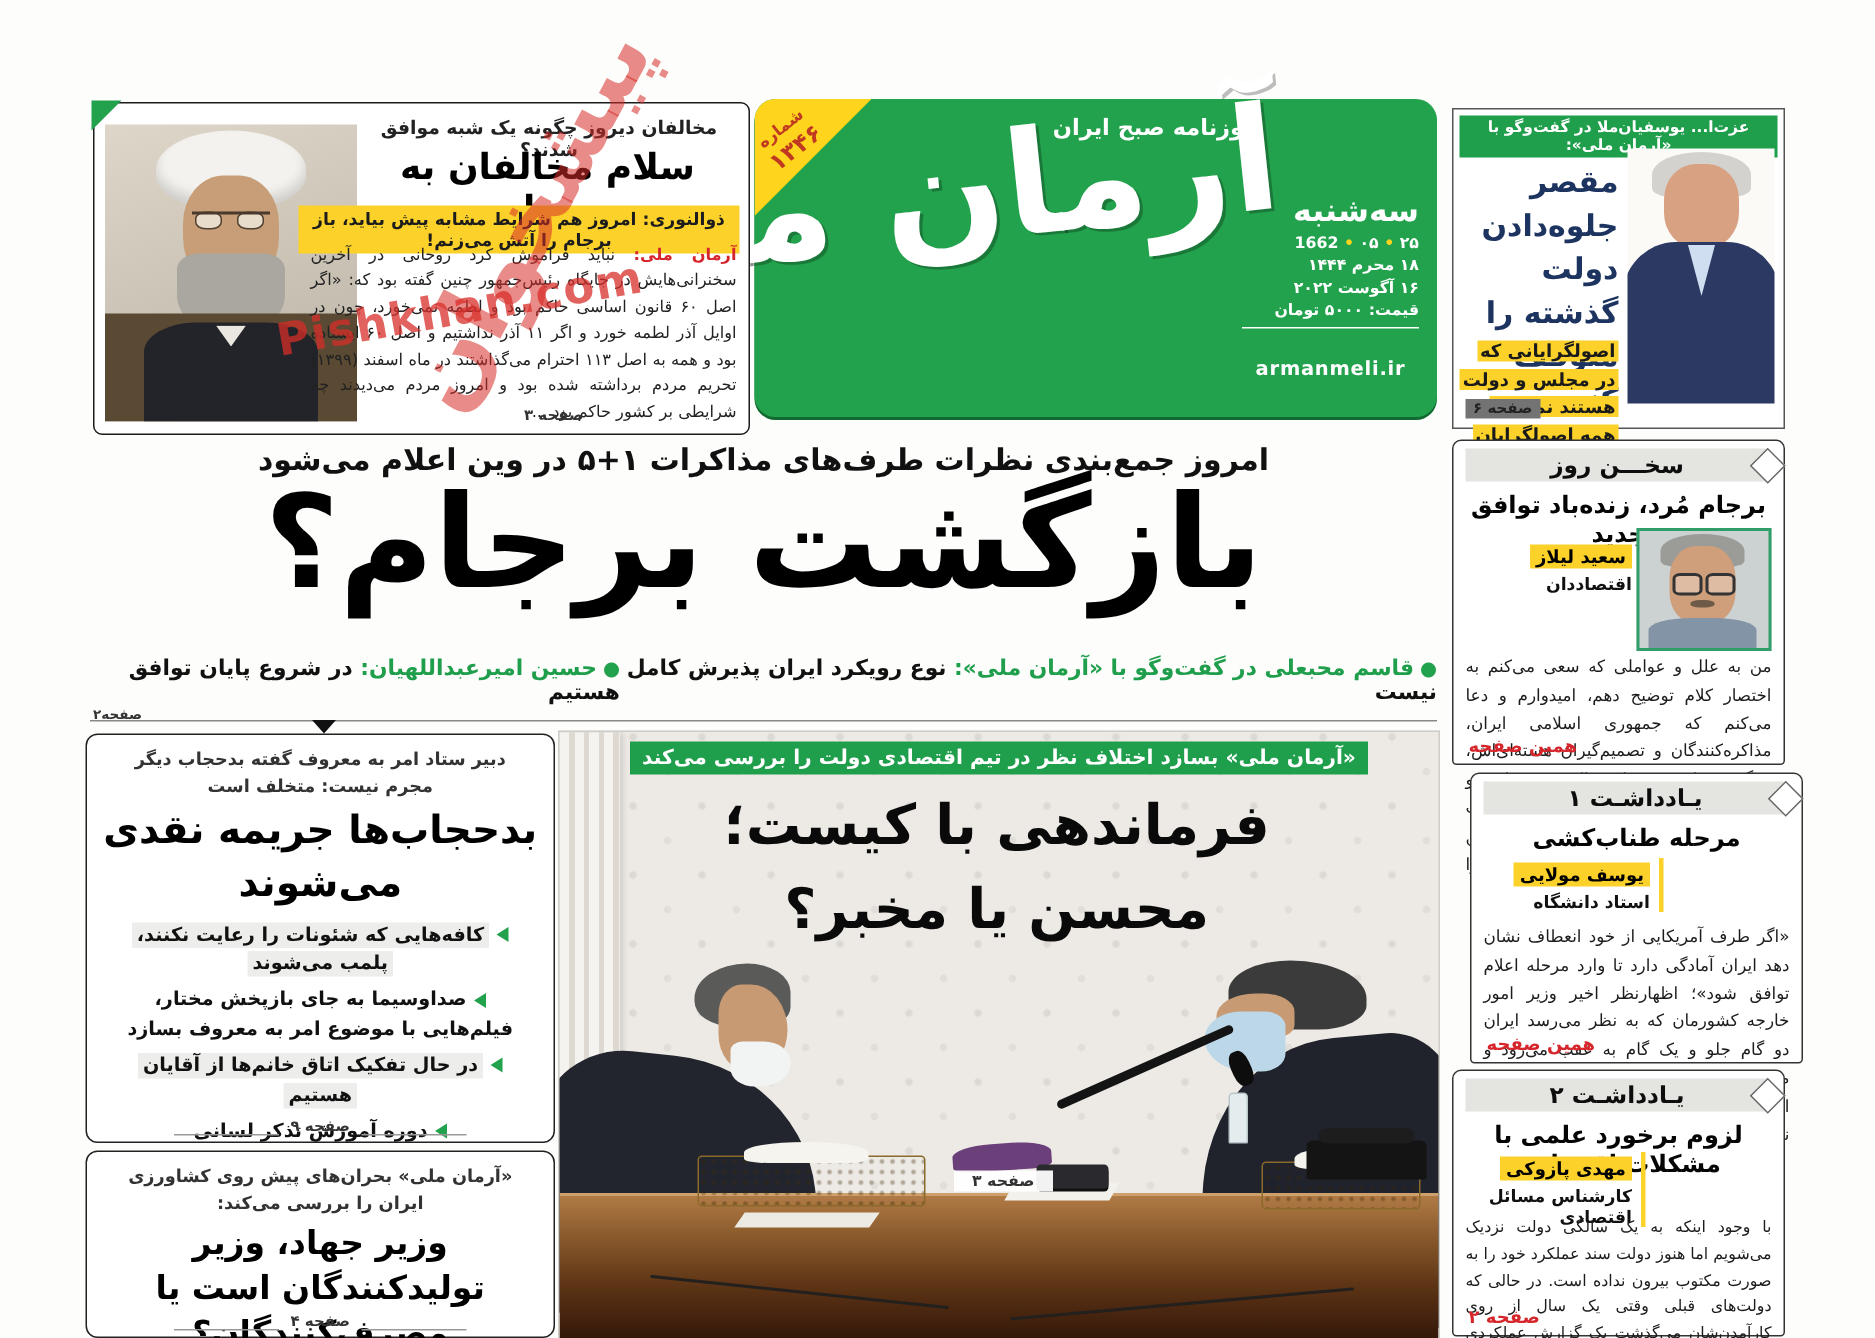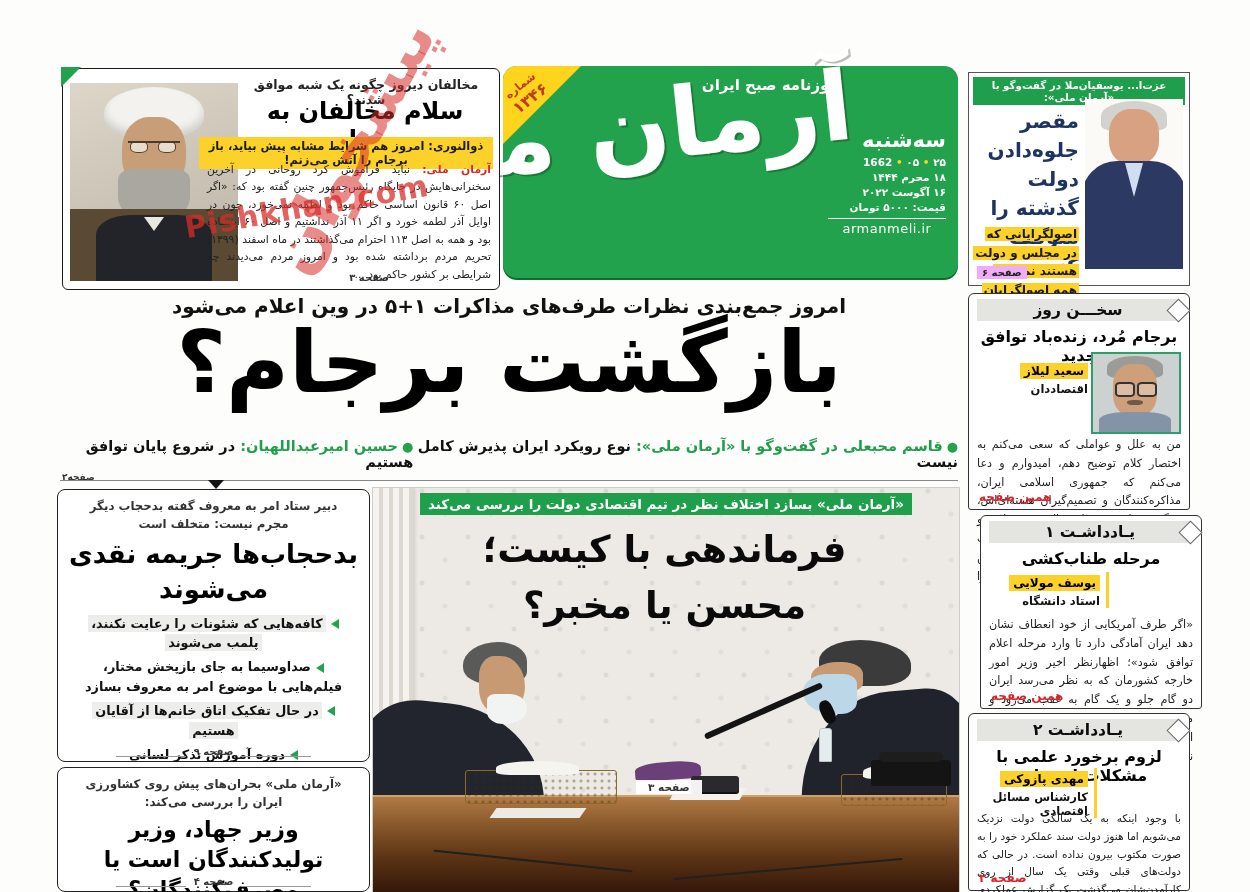--- a/index.html
+++ b/index.html
@@ -12,21 +12,21 @@
   .issue-corner{position:absolute;left:0;top:0;width:0;height:0;border-top:78px solid #ffd41d;border-right:78px solid transparent;border-top-left-radius:14px;}
   .issue-text{position:absolute;left:4px;top:12px;transform:rotate(-38deg);color:#c03a22;font-weight:bold;text-align:center;line-height:1.15;}
   .issue-text .lbl{font-size:11px;}
   .issue-text .num{font-size:16px;}
   .mast-tagline{position:absolute;right:120px;top:10px;color:#fff;font-weight:bold;font-size:15px;}
   .mast-logo{position:absolute;left:30px;top:8px;width:320px;color:#fff;font-weight:bold;font-size:96px;line-height:1.0;transform:rotate(-6deg);text-shadow:2px 2px 0 rgba(0,0,0,.25);white-space:nowrap;}
   .dateblock{position:absolute;right:12px;top:62px;width:118px;color:#fff;text-align:right;}
   .dateblock .weekday{font-size:21px;font-weight:bold;margin-bottom:4px;}
   .dline{font-size:10.5px;margin:3px 0;font-weight:bold;}
   .dotsep{color:#ffd41d;font-weight:bold;}
-  .website{font-size:13px;margin-top:5px;border-top:1.5px solid #fff;padding-top:2px;direction:ltr;text-align:center;font-weight:normal;letter-spacing:.5px;}
+  .website{font-size:13px;margin-top:5px;border-top:1.5px solid #fff;padding-top:20px;direction:ltr;text-align:center;font-weight:bold;letter-spacing:.5px;}
 
   
   .tl-box{position:absolute;left:62px;top:68px;width:436px;height:220px;border:1.5px solid #1b1b1b;border-radius:6px;background:#fff;}
   .tl-corner{position:absolute;left:-2px;top:-2px;width:0;height:0;border-top:20px solid #23a24d;border-right:20px solid transparent;}
   .tl-kicker{position:absolute;right:8px;top:8px;width:250px;text-align:center;font-size:12.5px;font-weight:bold;color:#222;}
   .tl-headline{position:absolute;right:6px;top:28px;width:256px;text-align:center;font-size:24px;font-weight:bold;color:#000;}
   .tl-sub{position:absolute;right:6px;top:68px;width:288px;text-align:center;font-size:11.5px;font-weight:bold;background:#fcd22a;color:#1c1c1c;padding:2px 3px;}
   .tl-body{position:absolute;right:8px;top:92px;width:284px;font-size:10.8px;line-height:1.62;text-align:justify;color:#222;}
   .tl-body .red{color:#d6262b;font-weight:bold;}
   .tl-page{position:absolute;right:110px;bottom:6px;font-size:10px;font-weight:bold;color:#333;}
@@ -47,21 +47,21 @@
   .tr-box{position:absolute;left:968px;top:72px;width:220px;height:212px;border:1px solid #555;background:#fff;}
   .tr-label{position:absolute;left:4px;right:4px;top:4px;background:#1f9e4b;color:#fff;font-size:10.3px;font-weight:bold;text-align:center;padding:2px 0;}
   .tr-photo{position:absolute;right:6px;top:26px;width:98px;height:170px;background:#fbfaf7;overflow:hidden;}
   .tr-photo .hair{position:absolute;left:16px;top:2px;width:66px;height:30px;background:#d4d2cf;border-radius:50% 50% 20% 20%;}
   .tr-photo .face{position:absolute;left:24px;top:10px;width:50px;height:56px;background:#d8a282;border-radius:42%;}
   .tr-photo .suit{position:absolute;left:-4px;top:62px;width:106px;height:110px;background:#2c3a63;border-radius:34% 34% 0 0;}
   .tr-photo .shirt{position:absolute;left:40px;top:64px;width:18px;height:34px;background:#cfdef0;clip-path:polygon(0 0,100% 0,50% 100%);}
   .tr-head{position:absolute;right:110px;top:34px;width:104px;text-align:right;font-size:20px;line-height:1.45;font-weight:bold;color:#1d3461;}
   .tr-sub{position:absolute;right:110px;top:152px;width:104px;text-align:right;font-size:12px;line-height:1.55;font-weight:bold;color:#1a1a1a;}
   .tr-sub span{background:#fcd22a;padding:0 2px;box-decoration-break:clone;-webkit-box-decoration-break:clone;}
-  .tr-page{position:absolute;left:8px;bottom:6px;background:#f0abfc;font-size:10px;font-weight:bold;padding:1px 5px;color:#222;}
+  .tr-page{position:absolute;left:8px;bottom:6px;background:#737373;font-size:10px;font-weight:bold;padding:1px 5px;color:#222;}
 
   
   .lead{position:absolute;left:60px;top:292px;width:898px;height:188px;border-bottom:1px solid #888;}
   .lead-kicker{text-align:center;font-size:20px;font-weight:bold;color:#111;margin-top:2px;}
   .lead-headline{text-align:center;font-size:86px;font-weight:bold;color:#000;line-height:1.12;margin-top:-4px;letter-spacing:-1px;}
   .lead-bullets{position:absolute;left:0;right:0;bottom:10px;display:flex;justify-content:space-between;font-size:14.5px;font-weight:bold;color:#111;}
   .lead-bullets .dot{color:#23a24d;font-size:13px;margin-left:4px;}
   .lead-bullets .gname{color:#1f9e4b;}
   .lead-page{position:absolute;left:2px;bottom:-2px;font-size:9px;font-weight:bold;color:#333;}
 

